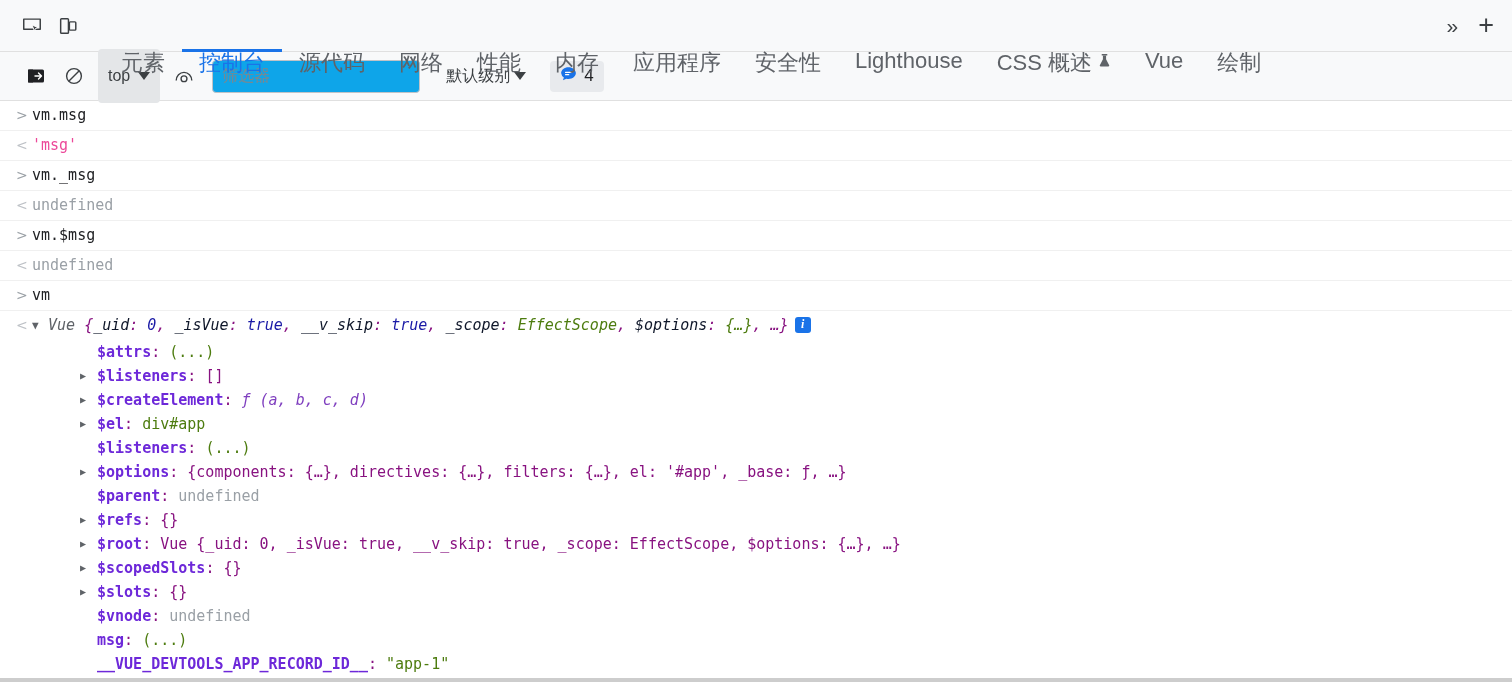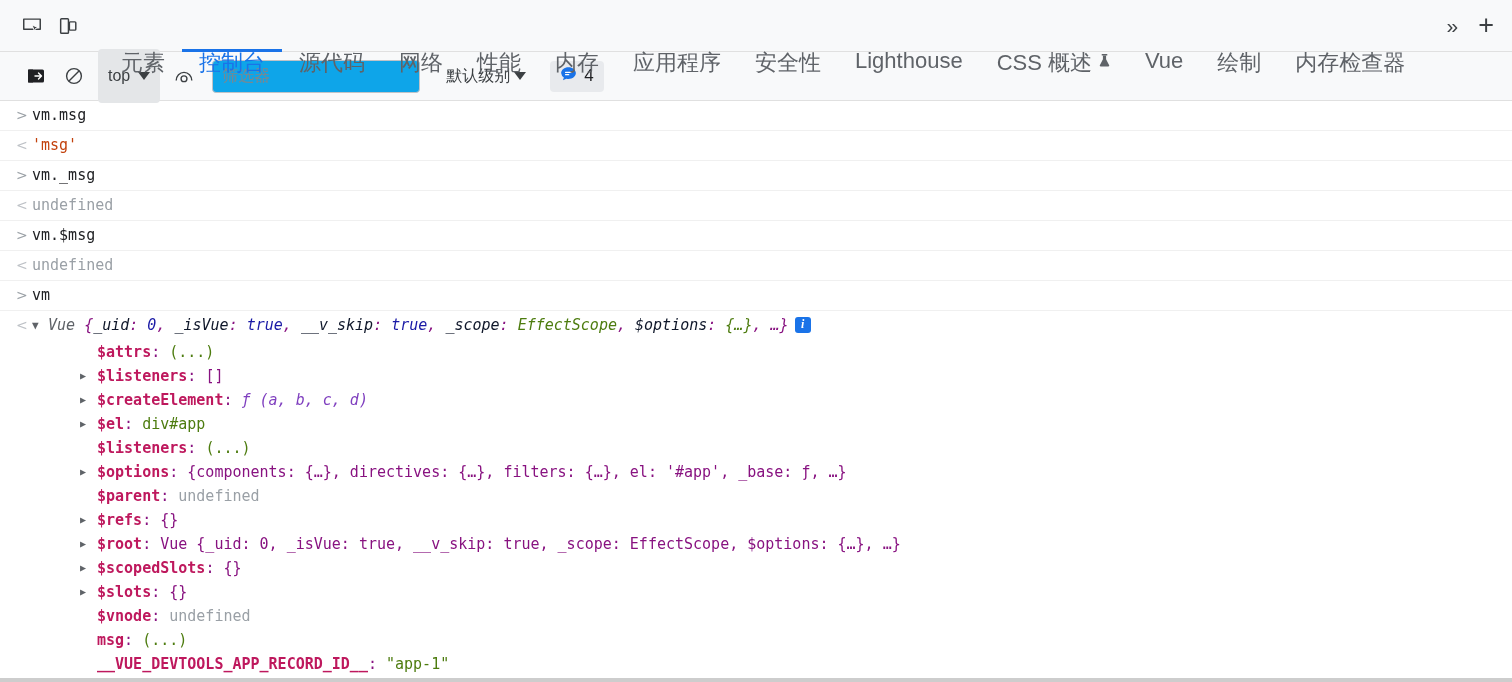--- a/index.html
+++ b/index.html
@@ -202,24 +202,24 @@
     padding-left: 64px;
   }
   .proprow .arrow {
     width: 17px;
     flex: none;
     color: #5f6368;
     font-size: 10px;
     cursor: pointer;
   }
   .proprow .ptext { white-space: pre; }
-  .k-pink    { color: #c2410c; }
+  .k-pink    { color: #ec4899; }
   .k-undef   { color: #9aa0a6; }
   .k-class   { color: #5f6368; font-style: italic; }
-  .k-prop    { color: #be185d; font-weight: bold; }
+  .k-prop    { color: #6d28d9; font-weight: bold; }
   .k-obj     { color: #881280; }
   .k-key     { color: #0f172a; }
   .k-punc    { color: #881280; }
   .k-fn      { color: #7f3fbf; font-style: italic; }
   .k-dim     { color: #4d7c0f; }
   .k-num     { color: #1a1aa6; }
   .k-bool    { color: #1a1aa6; }
   .ital      { font-style: italic; }
 
   .info-badge {
@@ -305,23 +305,20 @@
           <path d="M5.3 2.6h3.4v4.1l3.3 6.3a1 1 0 0 1-.9 1.5H2.9a1 1 0 0 1-.9-1.5l3.3-6.3z"></path>
         </svg>
       </span>
     </div>
     <div class="tab">
       <span>Vue</span>
     </div>
     <div class="tab">
       <span>绘制</span>
     </div>
-    <div class="tab">
-      <span>内存检查器</span>
-    </div>
 
     <div class="tab-extra">
       <span class="chev-more">»</span>
       <span class="plus-btn">+</span>
     </div>
   </div>
 </div>
 
 <div class="consolebar">
 

